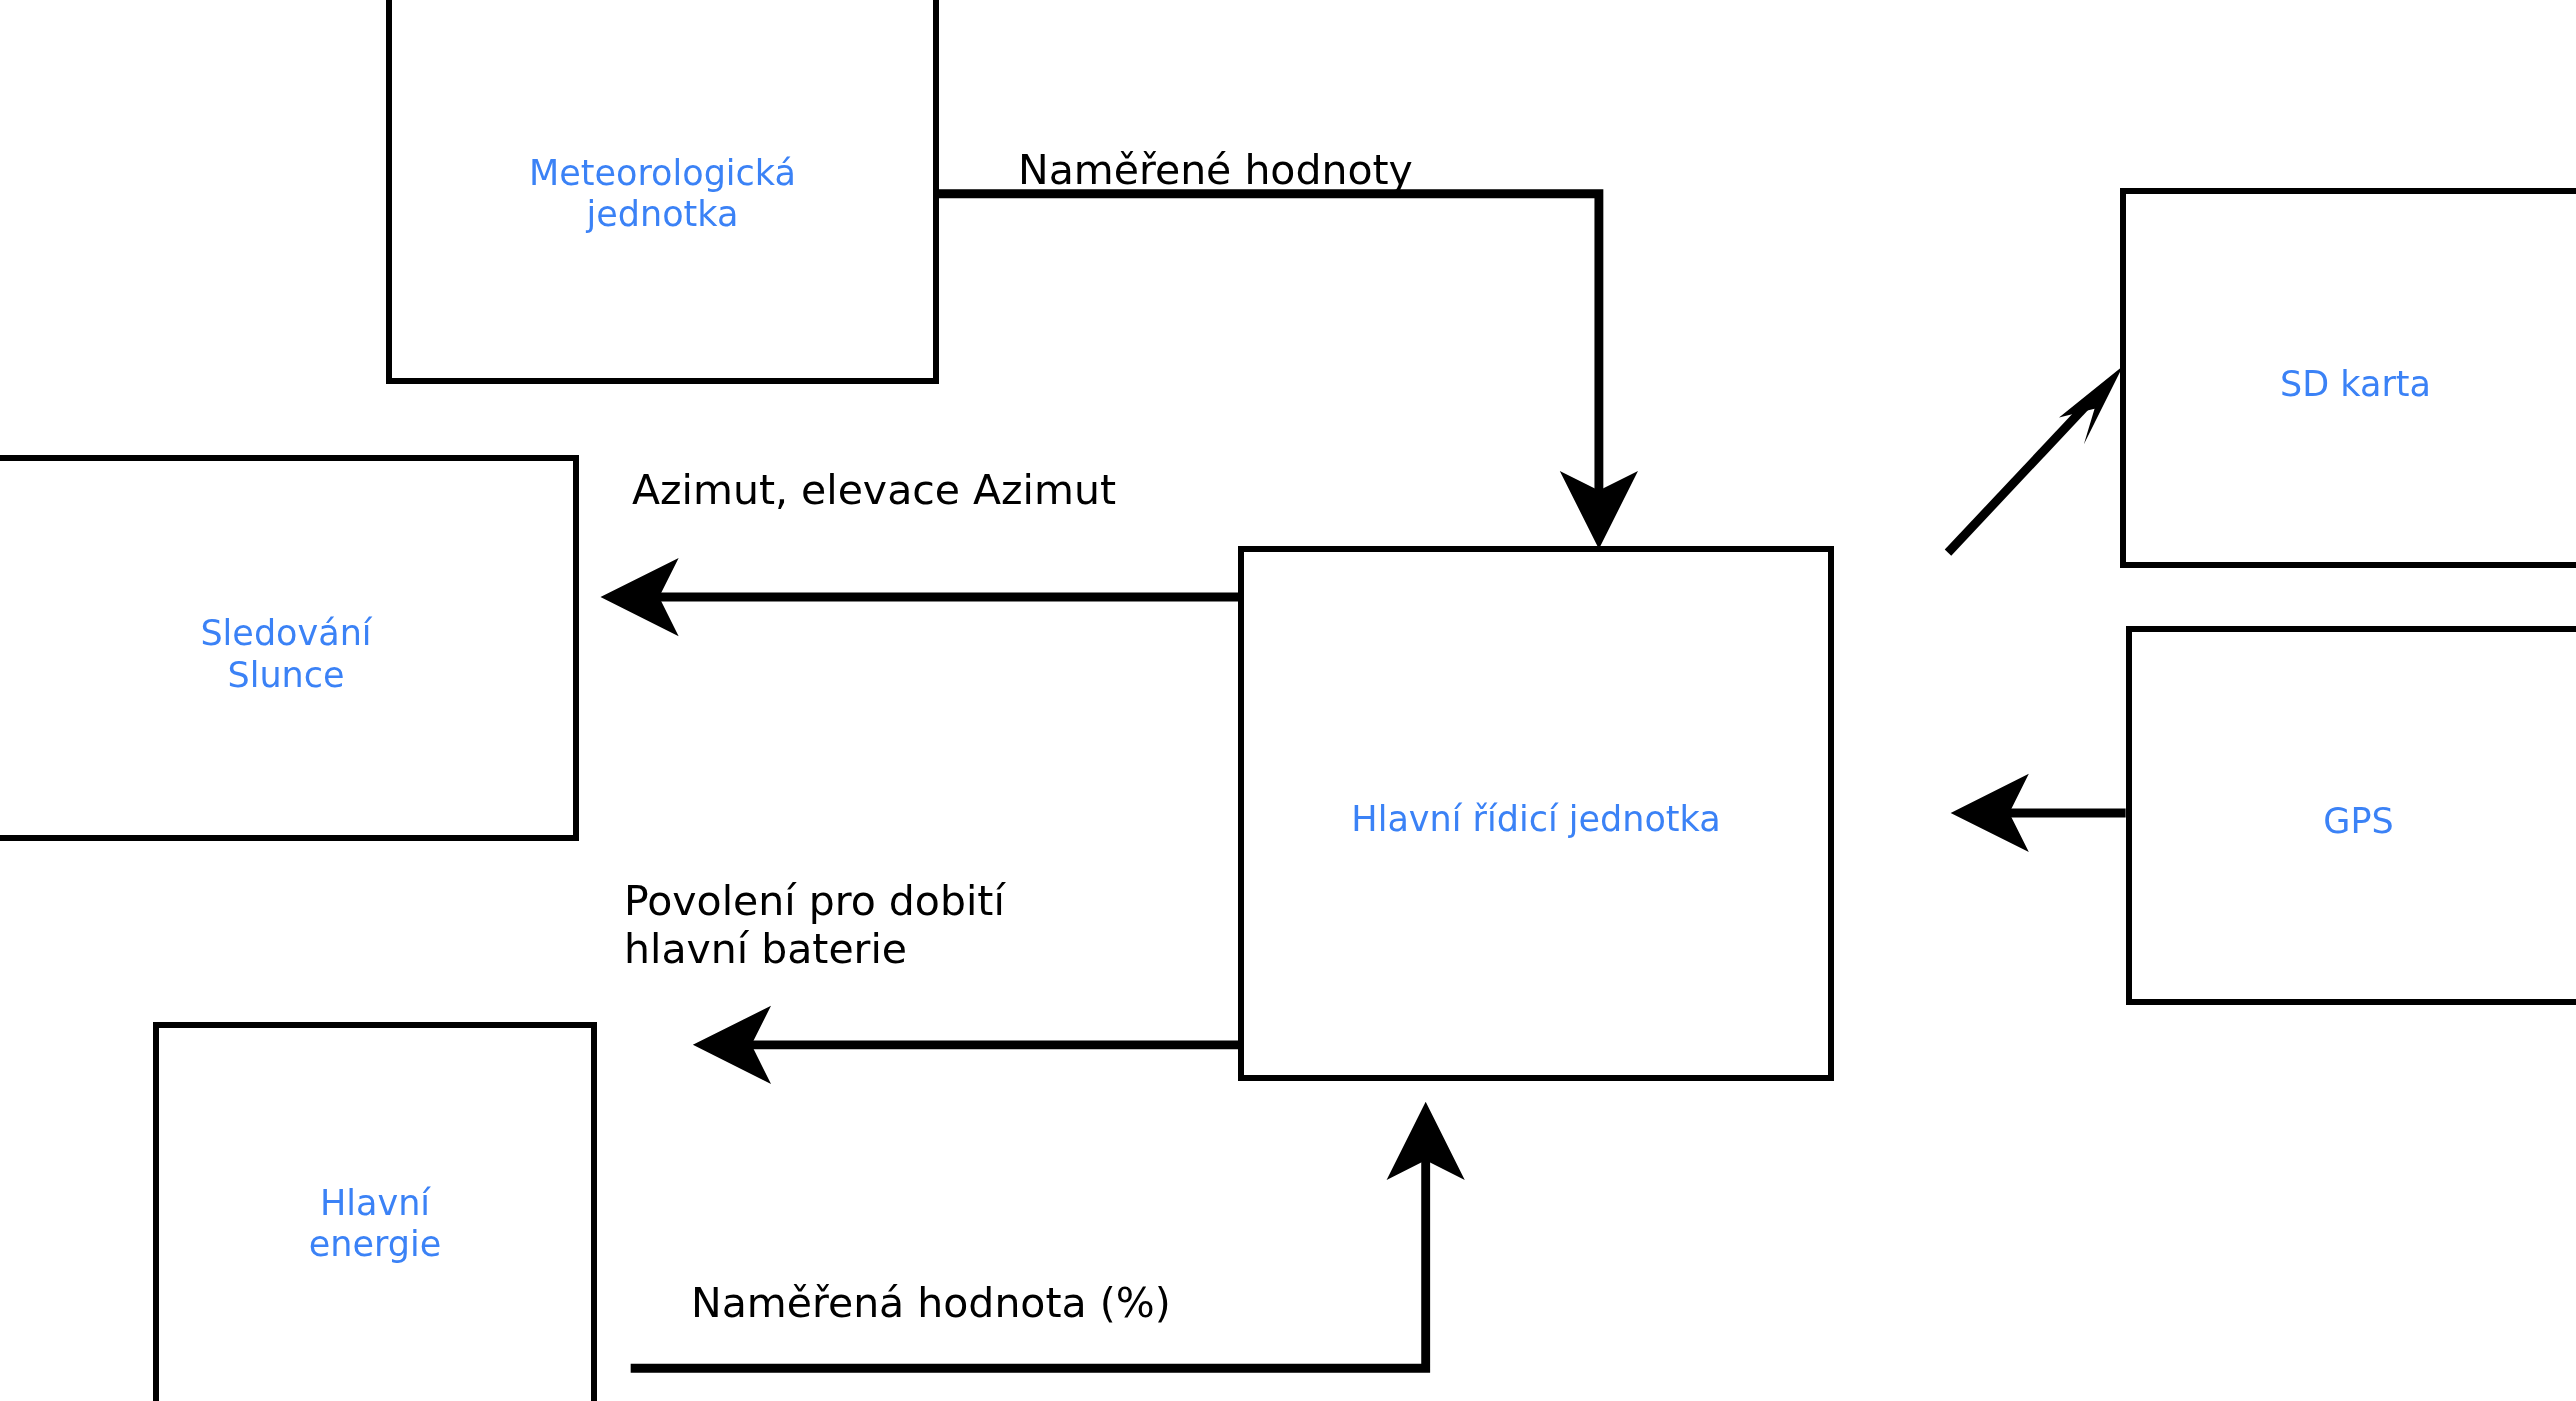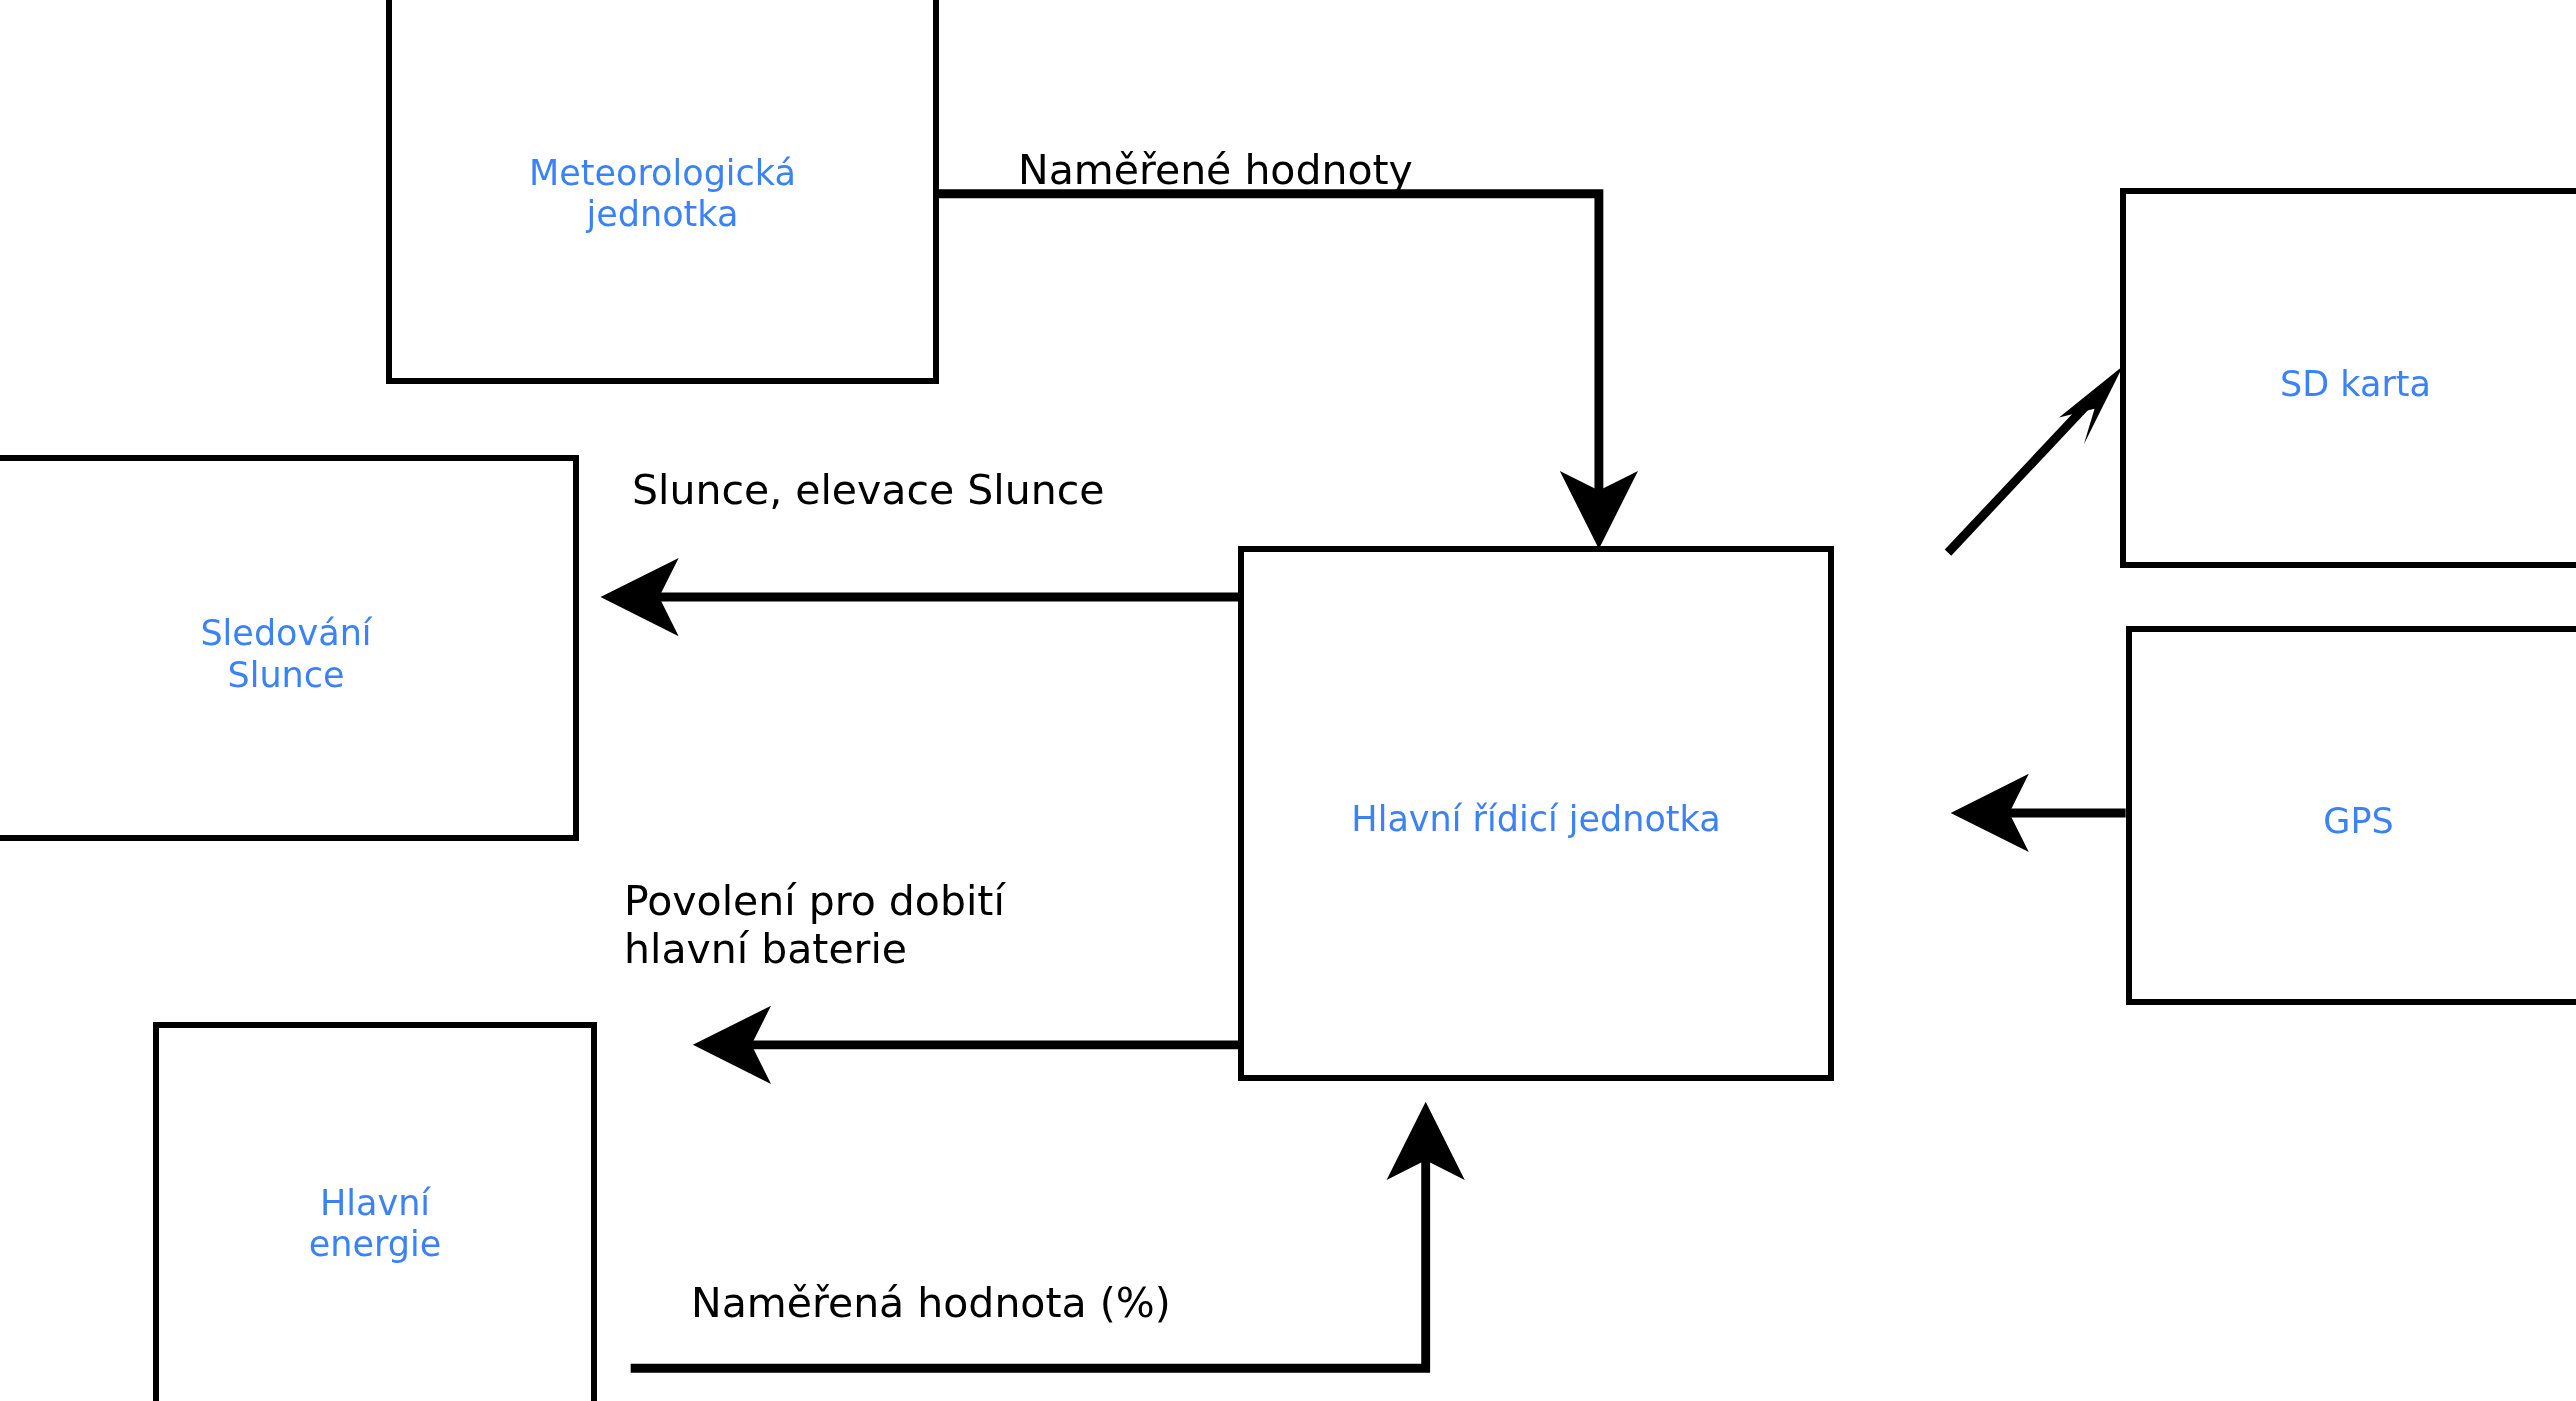--- a/index.html
+++ b/index.html
@@ -125,21 +125,21 @@
   <div class="node" style="left:2120px; top:188px; width:471px; height:380px;">
     <span class="node-label">SD karta</span>
   </div>
 
   <div class="node" style="left:2126px; top:626px; width:465px; height:379px;">
     <span class="node-label">GPS</span>
   </div>
 
   <div class="edge-label" style="left:1018px; top:102px;margin-top:44px;">Naměřené hodnoty</div>
 
-  <div class="edge-label" style="left:632px; top:466px;">Slunce, elevace Slunce</div>
+  <div class="edge-label" style="left:632px; top:466px;">Azimut, elevace Azimut</div>
 
   <div class="edge-label" style="left:624px; top:877px;">Povolení pro dobití
 hlavní baterie</div>
 
   <div class="edge-label" style="left:691px; top:1279px;">Naměřená hodnota (%)</div>
 
 </div>
 
 
 </body></html>

